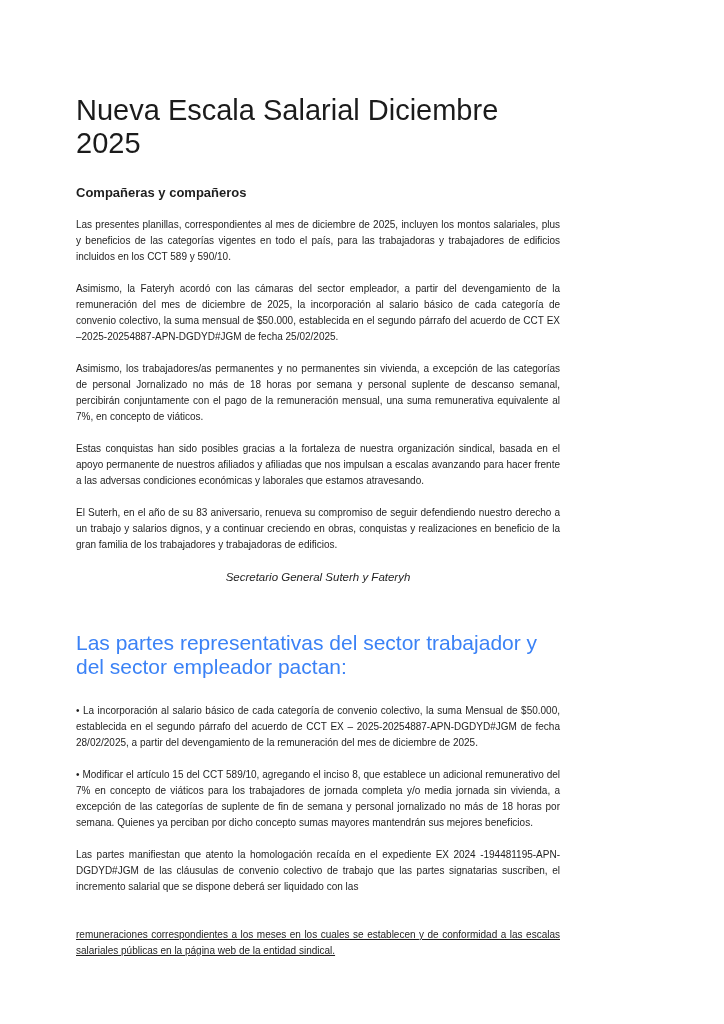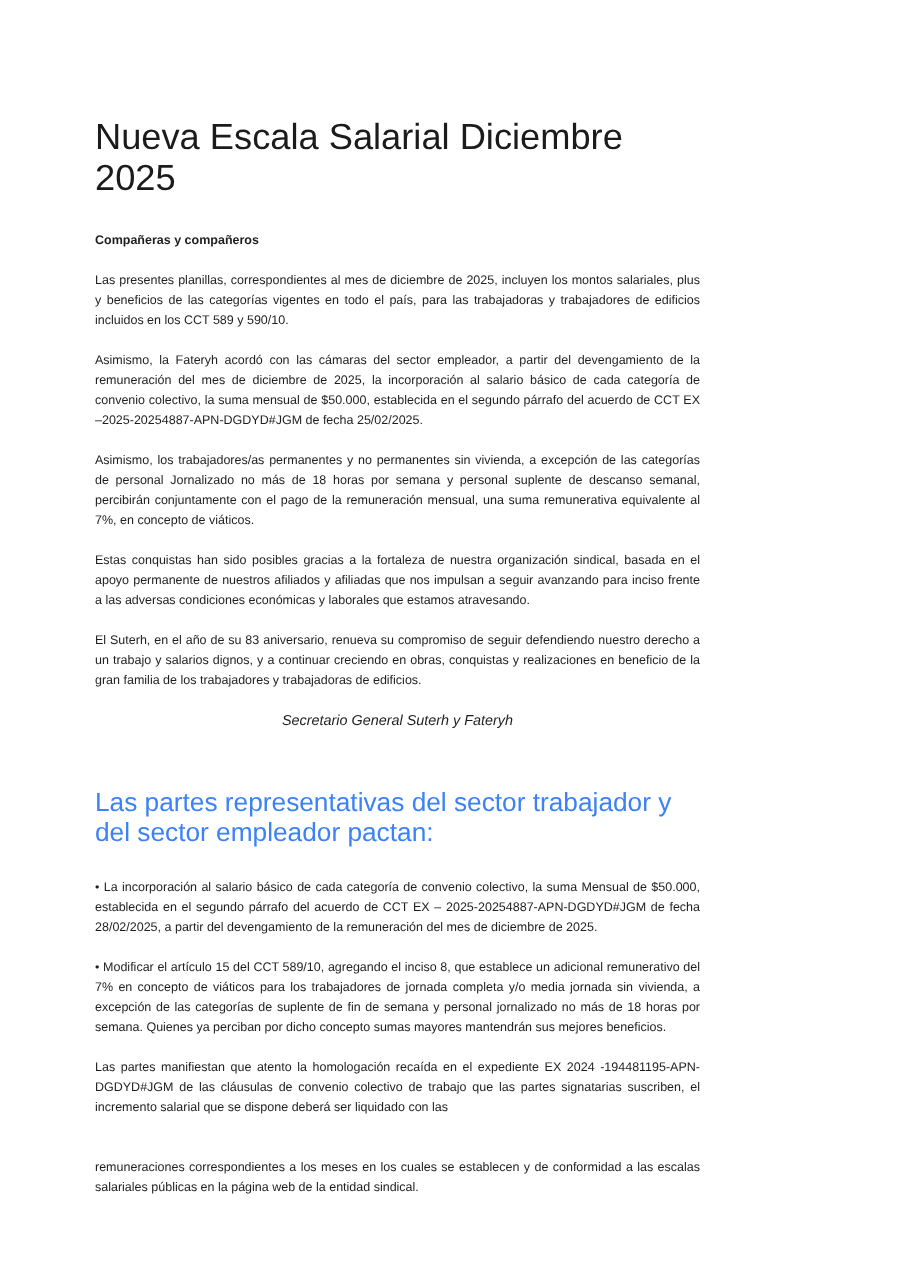--- a/index.html
+++ b/index.html
@@ -18,21 +18,21 @@
     overflow: hidden;
   }
   .doc-title {
     font-size: 29px;
     font-weight: 400;
     line-height: 1.15;
     color: #1b1b1b;
     margin: 0 0 24px 0;
   }
   .salutation {
-    font-size: 10px;
+    font-size: 13px;
     font-weight: 700;
     line-height: 16px;
     margin: 0 0 16px 0;
   }
   p.body-par {
     font-size: 10px;
     line-height: 16px;
     text-align: justify;
     margin: 0 0 16px 0;
   }
@@ -53,38 +53,39 @@
   }
   h2.section-heading {
     font-size: 21px;
     font-weight: 400;
     line-height: 24px;
     color: #3b82f6;
     margin: 46px 0 24px 0;
   }
   p.closing-gap {
     margin-top: 32px;
+    text-decoration: underline;
   }
 </style>
 </head>
 <body>
 
 <div class="page">
 
   <h1 class="doc-title">Nueva Escala Salarial Diciembre 2025</h1>
 
   <div class="salutation">Compañeras y compañeros</div>
 
   <p class="body-par">Las presentes planillas, correspondientes al mes de diciembre de 2025, incluyen los montos salariales, plus y beneficios de las categorías vigentes en todo el país, para las trabajadoras y trabajadores de edificios incluidos en los CCT 589 y 590/10.</p>
 
   <p class="body-par">Asimismo, la Fateryh acordó con las cámaras del sector empleador, a partir del devengamiento de la remuneración del mes de diciembre de 2025, la incorporación al salario básico de cada categoría de convenio colectivo, la suma mensual de $50.000, establecida en el segundo párrafo del acuerdo de CCT EX –2025-20254887-APN-DGDYD#JGM de fecha 25/02/2025.</p>
 
   <p class="body-par">Asimismo, los trabajadores/as permanentes y no permanentes sin vivienda, a excepción de las categorías de personal Jornalizado no más de 18 horas por semana y personal suplente de descanso semanal, percibirán conjuntamente con el pago de la remuneración mensual, una suma remunerativa equivalente al 7%, en concepto de viáticos.</p>
 
-  <p class="body-par">Estas conquistas han sido posibles gracias a la fortaleza de nuestra organización sindical, basada en el apoyo permanente de nuestros afiliados y afiliadas que nos impulsan a seguir avanzando para inciso frente a las adversas condiciones económicas y laborales que estamos atravesando.</p>
+  <p class="body-par">Estas conquistas han sido posibles gracias a la fortaleza de nuestra organización sindical, basada en el apoyo permanente de nuestros afiliados y afiliadas que nos impulsan a escalas avanzando para hacer frente a las adversas condiciones económicas y laborales que estamos atravesando.</p>
 
   <p class="body-par">El Suterh, en el año de su 83 aniversario, renueva su compromiso de seguir defendiendo nuestro derecho a un trabajo y salarios dignos, y a continuar creciendo en obras, conquistas y realizaciones en beneficio de la gran familia de los trabajadores y trabajadoras de edificios.</p>
 
   <div class="signature-block">
     <div class="signature-role">Secretario General Suterh y Fateryh</div>
   </div>
 
   <h2 class="section-heading">Las partes representativas del sector trabajador y del sector empleador pactan:</h2>
 
   <p class="body-par">• La incorporación al salario básico de cada categoría de convenio colectivo, la suma Mensual de $50.000, establecida en el segundo párrafo del acuerdo de CCT EX – 2025-20254887-APN-DGDYD#JGM de fecha 28/02/2025, a partir del devengamiento de la remuneración del mes de diciembre de 2025.</p>

